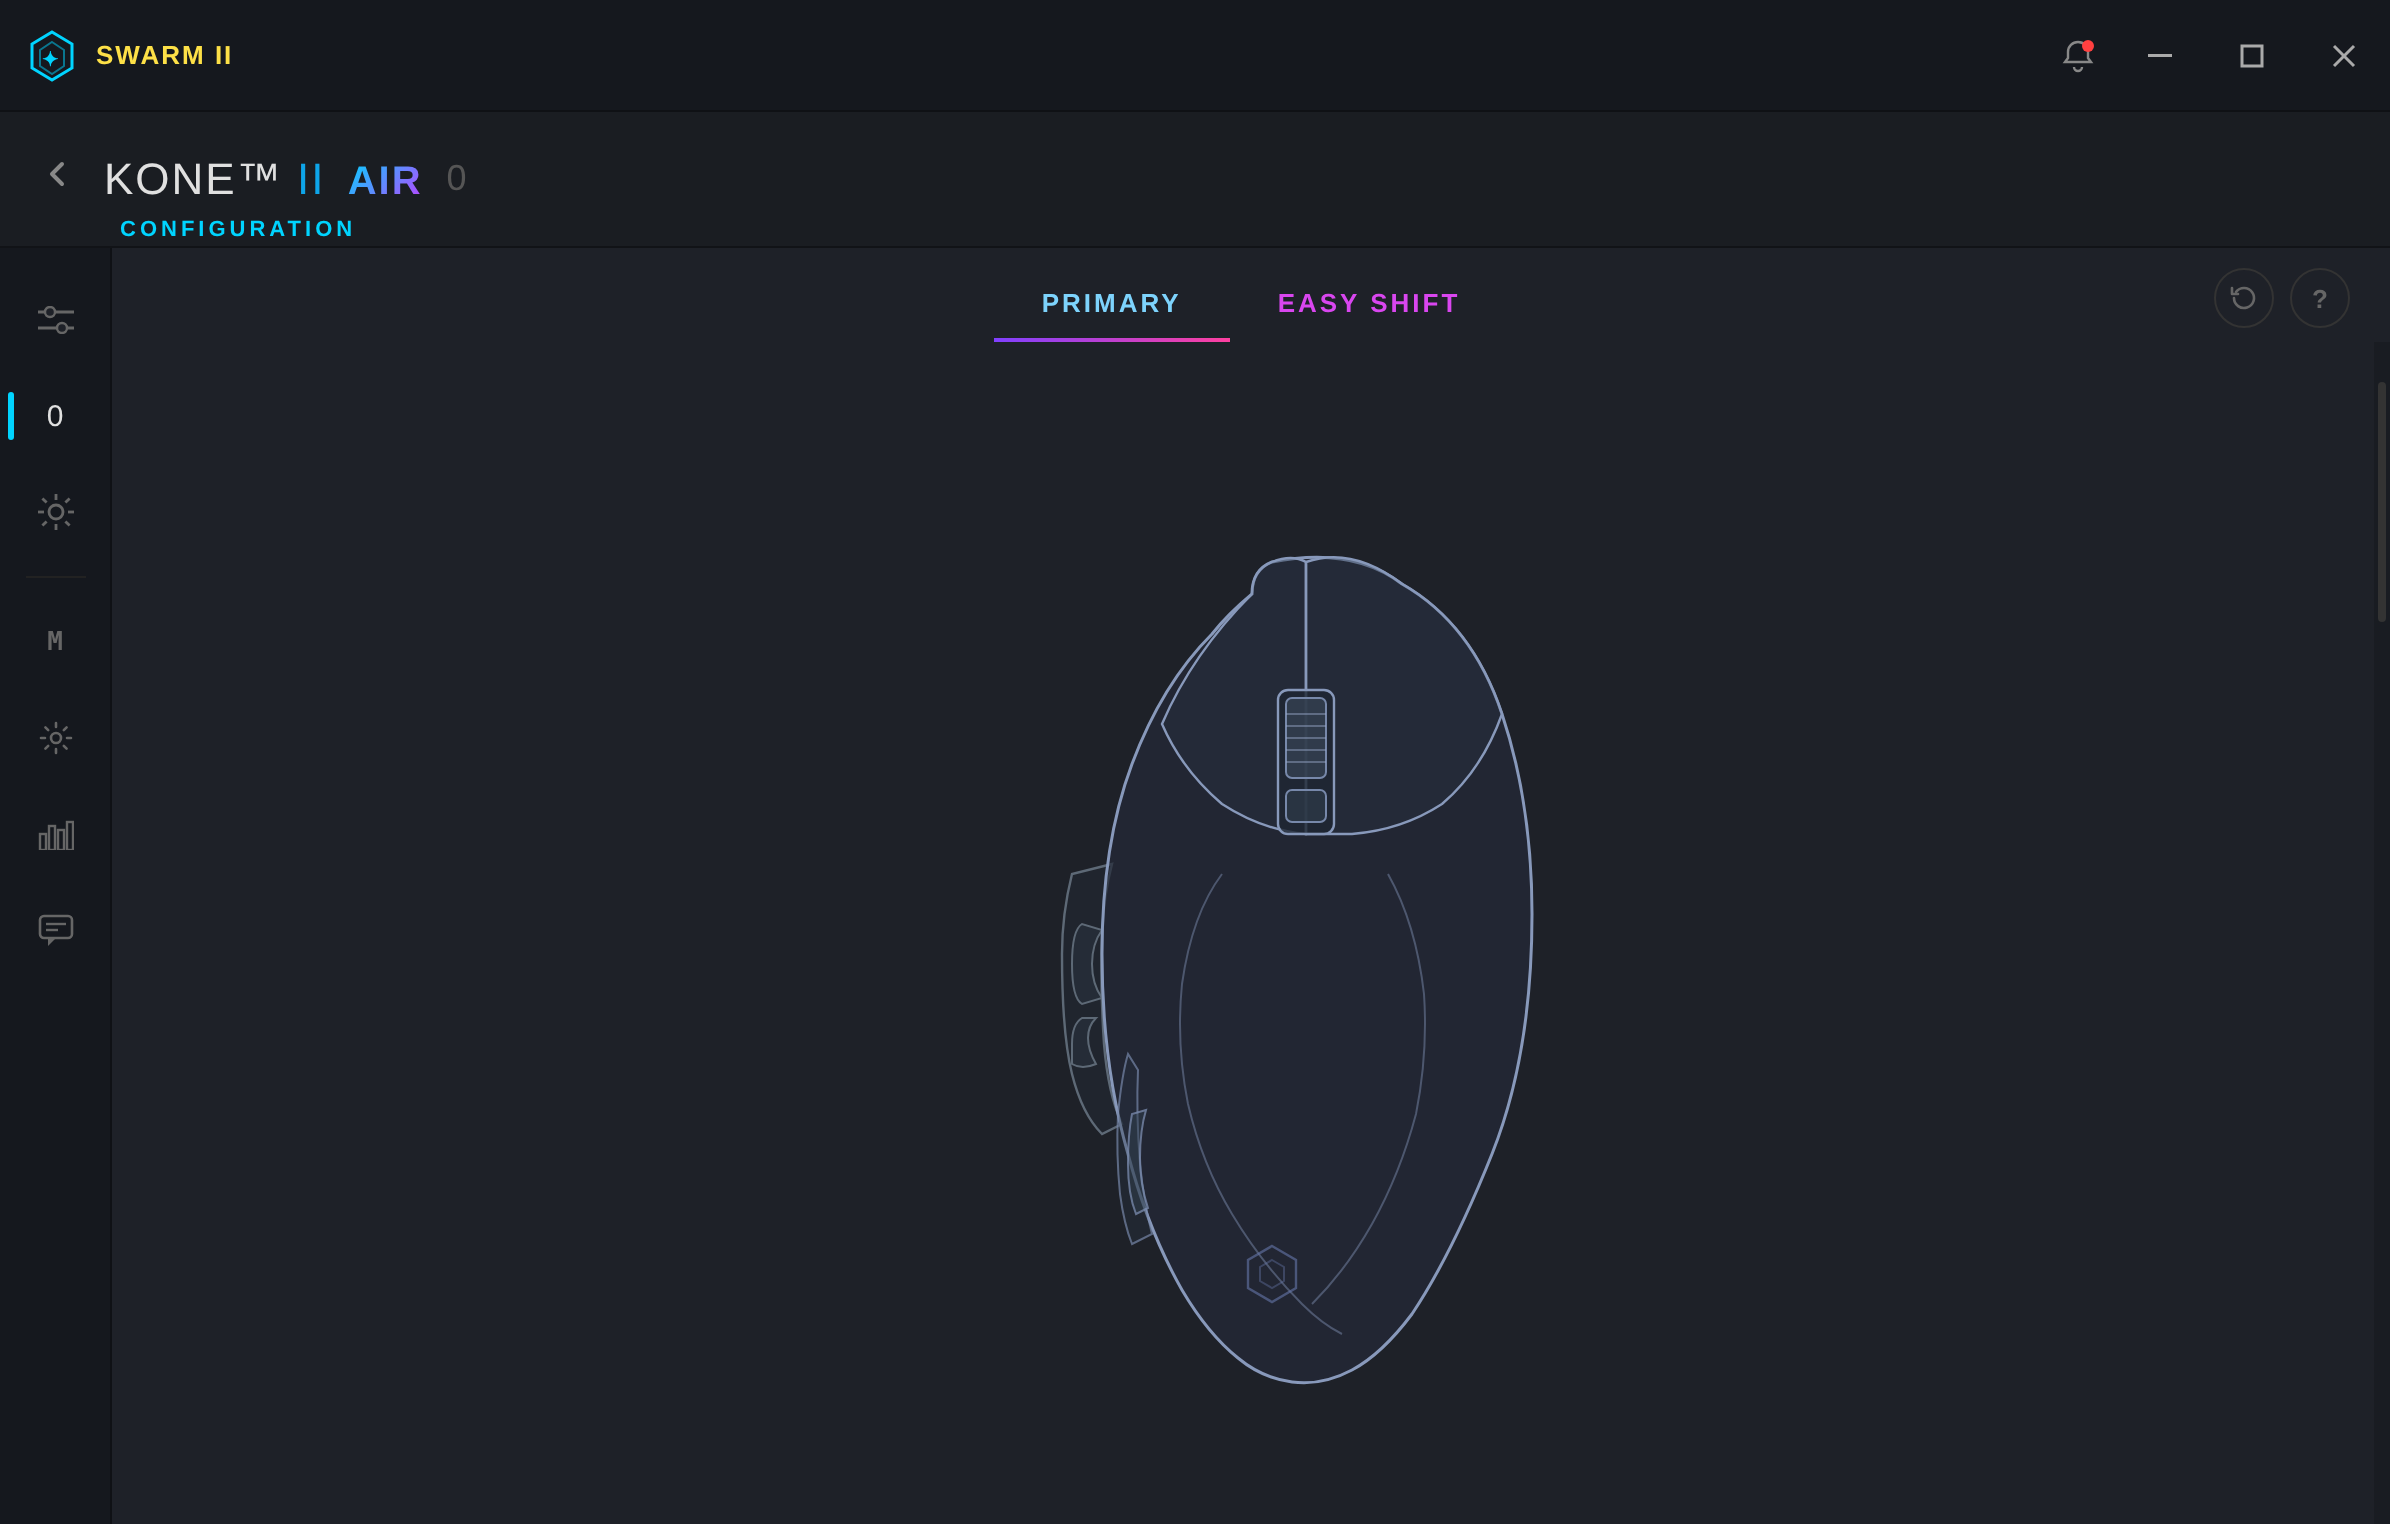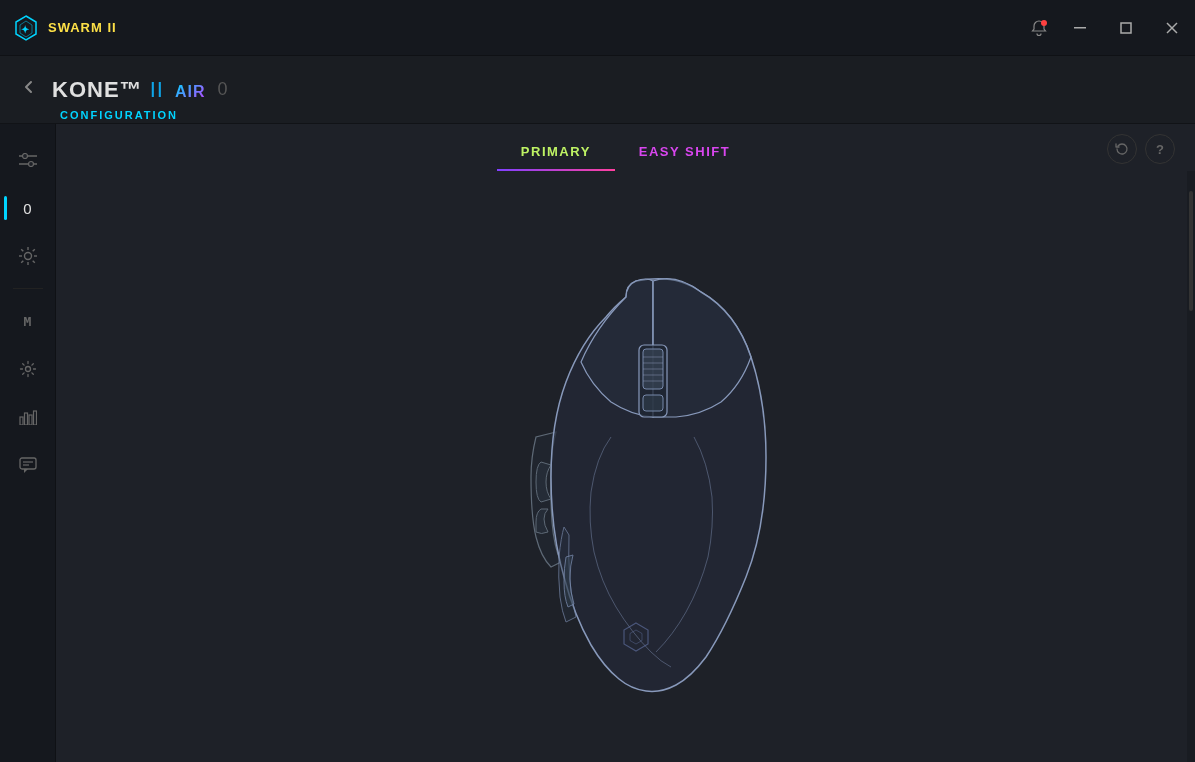--- a/index.html
+++ b/index.html
@@ -84,32 +84,32 @@
       cursor: pointer;
       margin-right: 14px;
     }
     .header-device-name {
       font-size: 22px;
       font-weight: 300;
       color: #e0e0e0;
       letter-spacing: 1px;
     }
     .header-device-name span.brand {
-      font-weight: 700;
+      font-weight: 400;
     }
     .header-device-name span.model {
       font-weight: 300;
       color: #0ea5e9;
     }
     .header-device-name span.air {
       background: linear-gradient(135deg, #00d4ff, #c040ff);
       -webkit-background-clip: text;
       -webkit-text-fill-color: transparent;
       font-weight: 700;
-      font-size: 16px;
+      font-size: 20px;
       margin-left: 4px;
     }
     .header-device-id {
       color: #555;
       font-size: 18px;
       margin-left: 12px;
     }
     .header-right {
       position: absolute;
       right: 20px;
@@ -231,21 +231,21 @@
       padding: 8px 24px 12px;
       font-size: 13px;
       letter-spacing: 1.5px;
       text-transform: uppercase;
       cursor: pointer;
       color: #d946ef;
       position: relative;
       font-weight: 600;
     }
     .tab.active {
-      color: #bef264;
+      color: #7dd3fc;
     }
     .tab.active::after {
       content: '';
       position: absolute;
       bottom: 0;
       left: 0;
       right: 0;
       height: 2px;
       background: linear-gradient(90deg, #8040ff, #ff40a0);
     }

